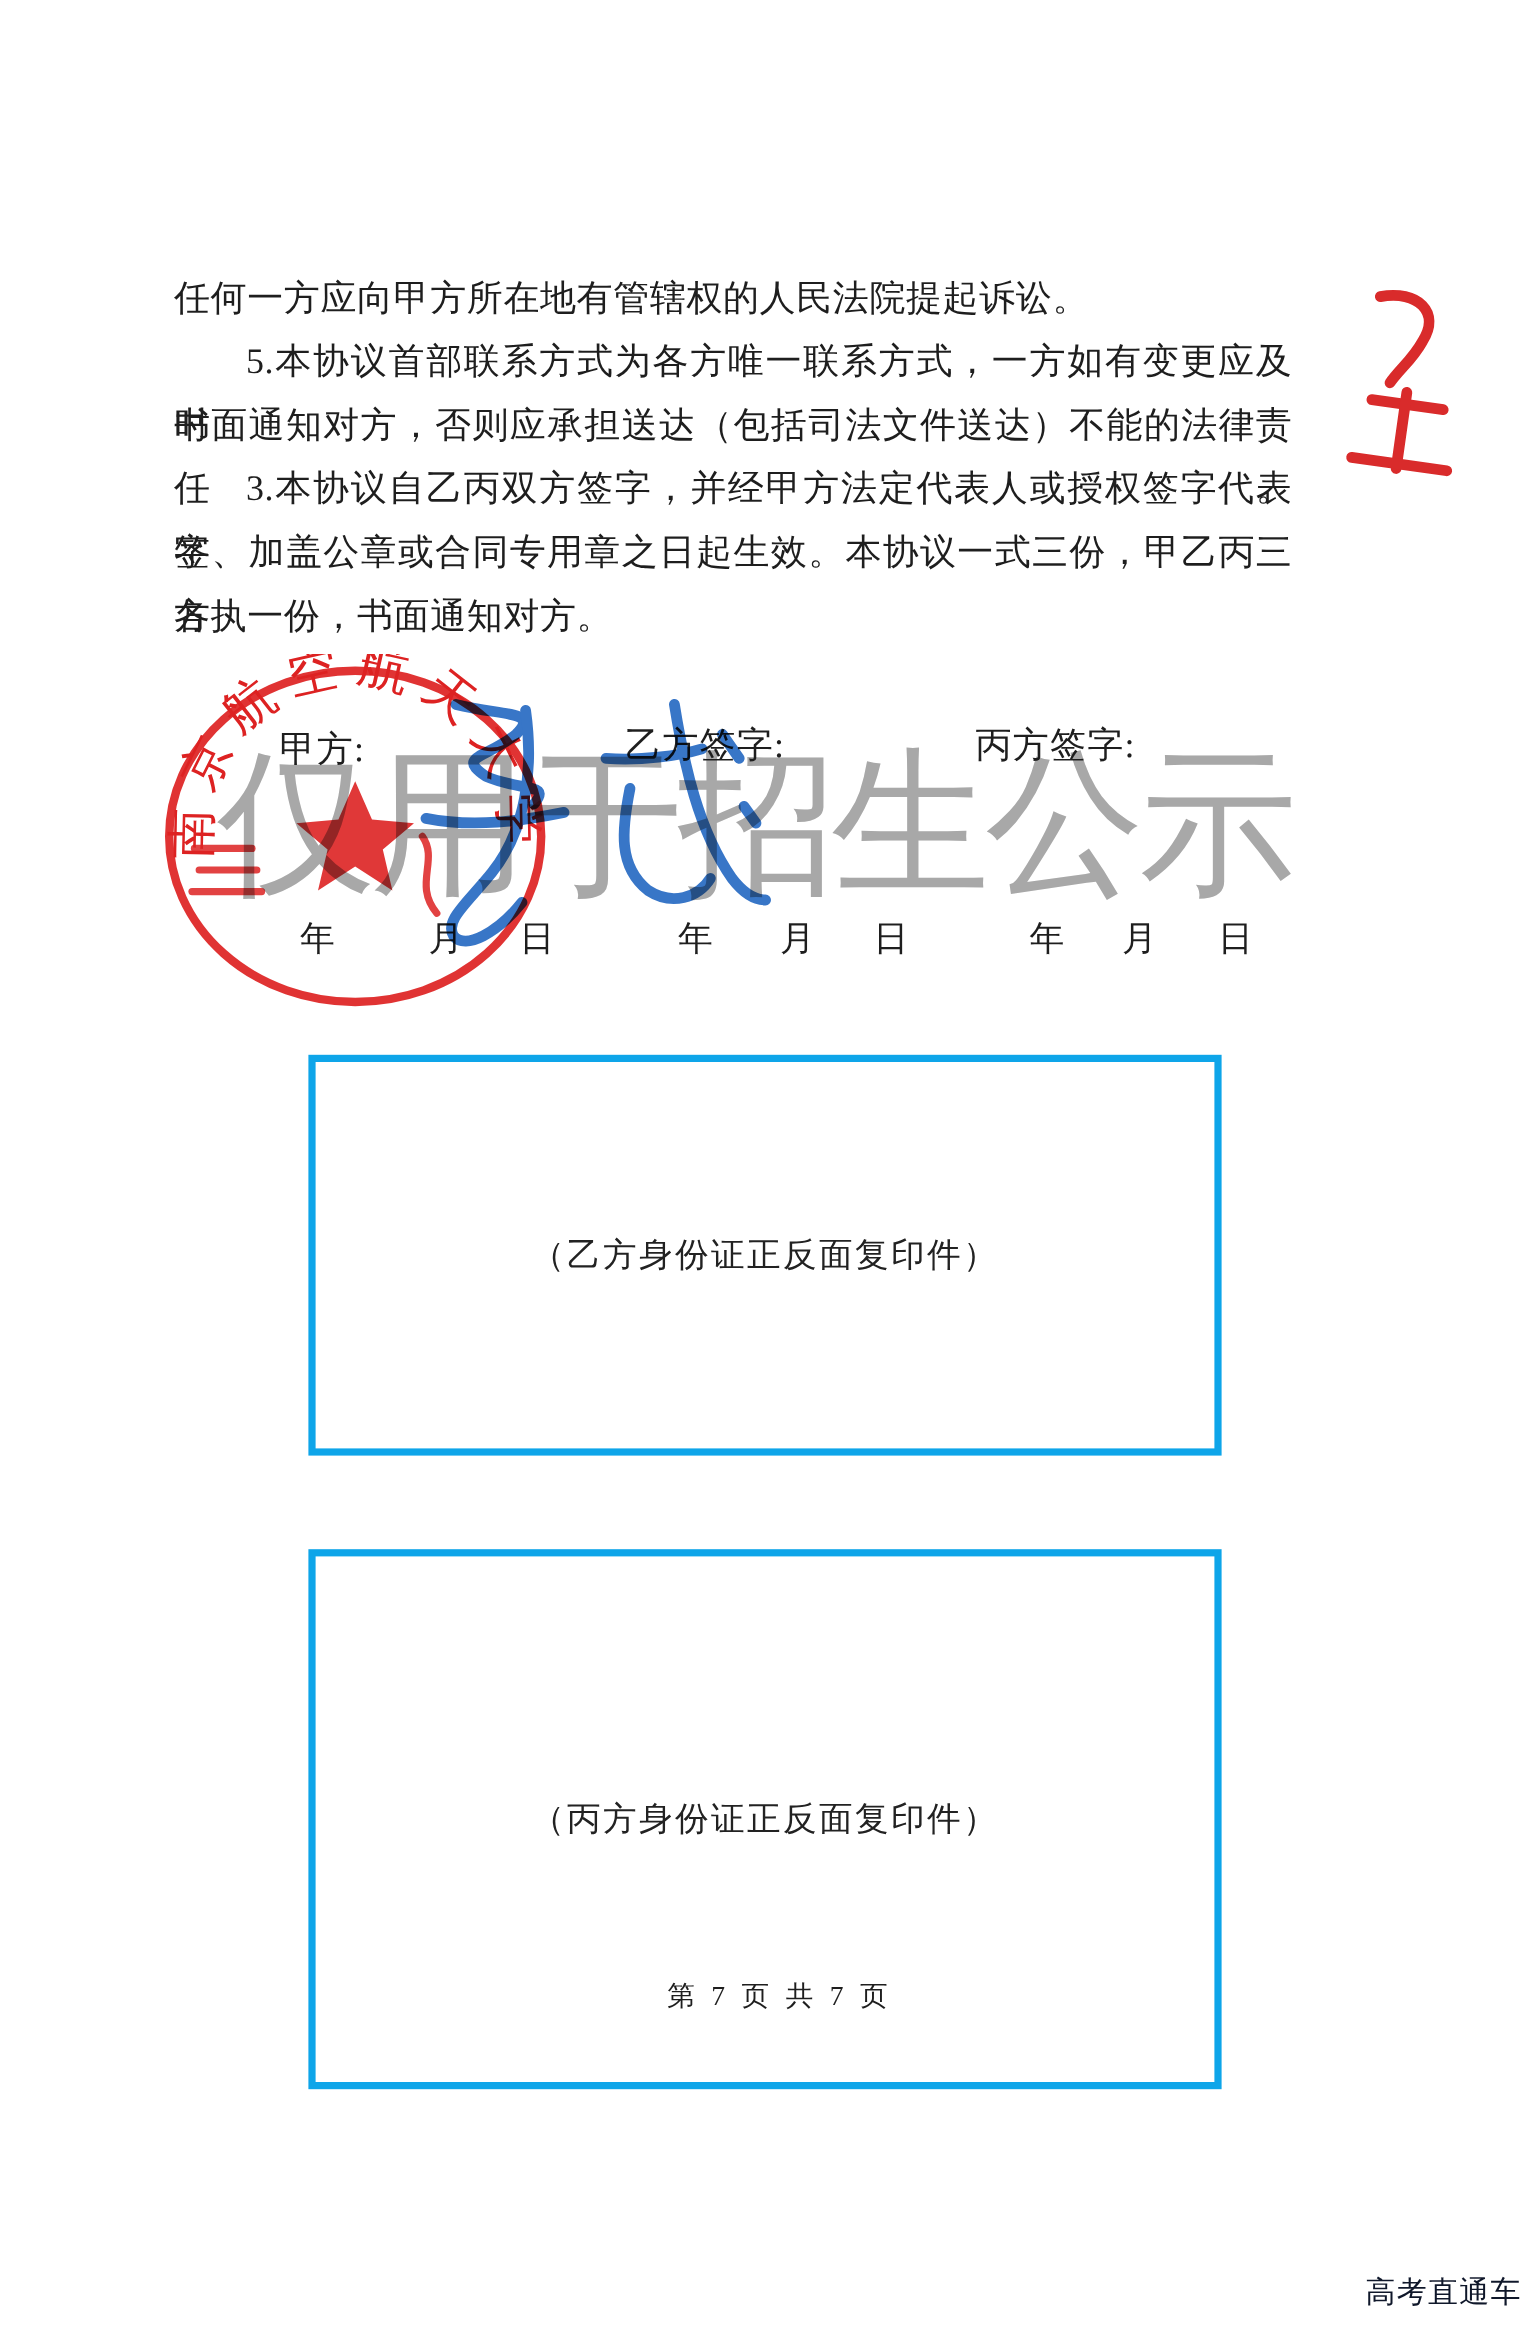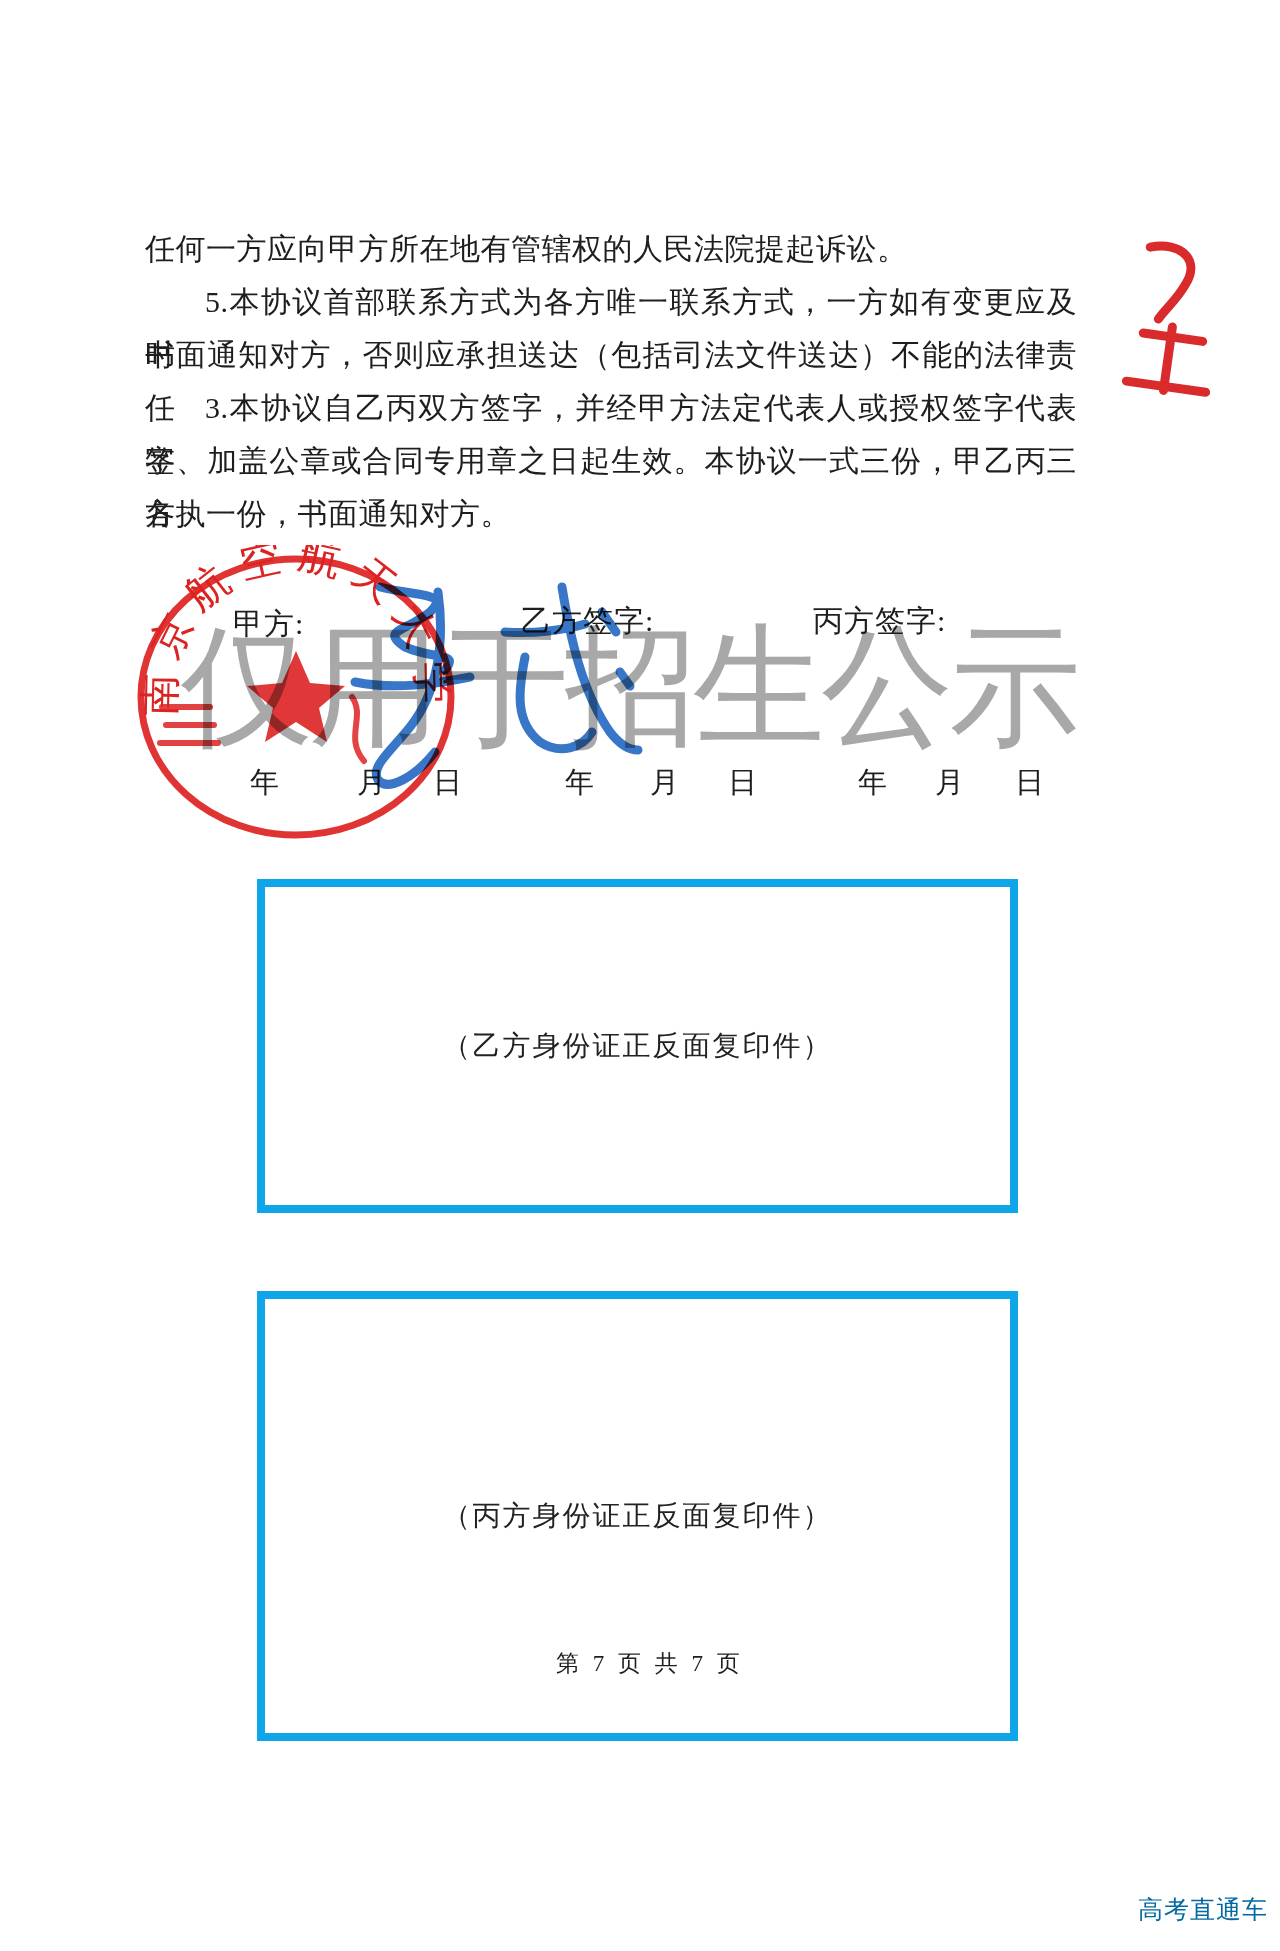--- a/index.html
+++ b/index.html
@@ -38,37 +38,37 @@
     white-space:nowrap;
   }
   
   .seal-svg{position:absolute;left:130px;top:545px;z-index:5;mix-blend-mode:multiply;}
   .edge-seal-svg{position:absolute;left:1108px;top:232px;z-index:5;mix-blend-mode:multiply;}
   .hand-signature-svg{position:absolute;left:320px;top:552px;z-index:6;mix-blend-mode:multiply;}
   .seal-text{font-family:"Liberation Serif","DejaVu Serif",serif;font-size:42px;letter-spacing:12px;fill:#dd2222;}
   
   .id-box{
     position:absolute;left:257px;width:761px;
-    border:8px solid #0ea5e9;
+    border:6px solid #0ea5e9;
     display:flex;align-items:center;justify-content:center;
     z-index:2;box-sizing:border-box;
   }
   #id-box-b{top:879px;height:334px;}
   #id-box-c{top:1291px;height:450px;}
   .id-box-label{font-size:28px;letter-spacing:2px;color:#222;}
   
   .page-footer{
     position:absolute;left:556px;top:1648px;
     font-size:23px;letter-spacing:4px;z-index:2;
   }
   
   .brand-watermark{
     position:absolute;left:1138px;top:1893px;
     font-family:"Liberation Sans","DejaVu Sans",sans-serif;
-    font-size:25px;color:#0369a1;letter-spacing:1px;z-index:2;
+    font-size:25px;color:#0f172a;letter-spacing:1px;z-index:2;
     text-shadow:0 1px 0 #ffffff;
   }
 </style>
 </head>
 <body>
 
 <div id="page">
 
   <div class="admission-watermark">仅用于招生公示</div>
 

